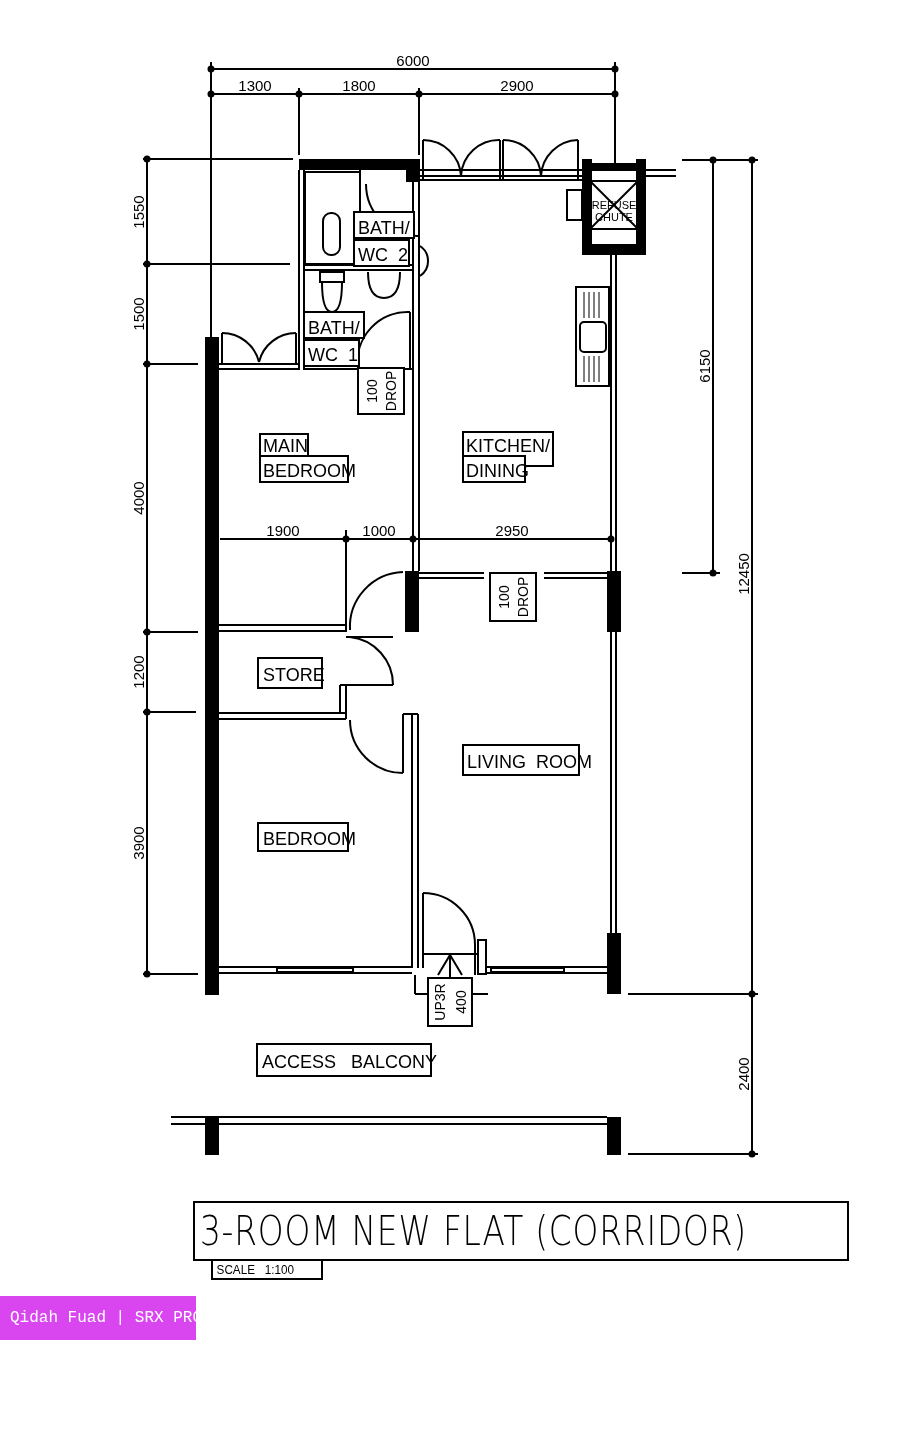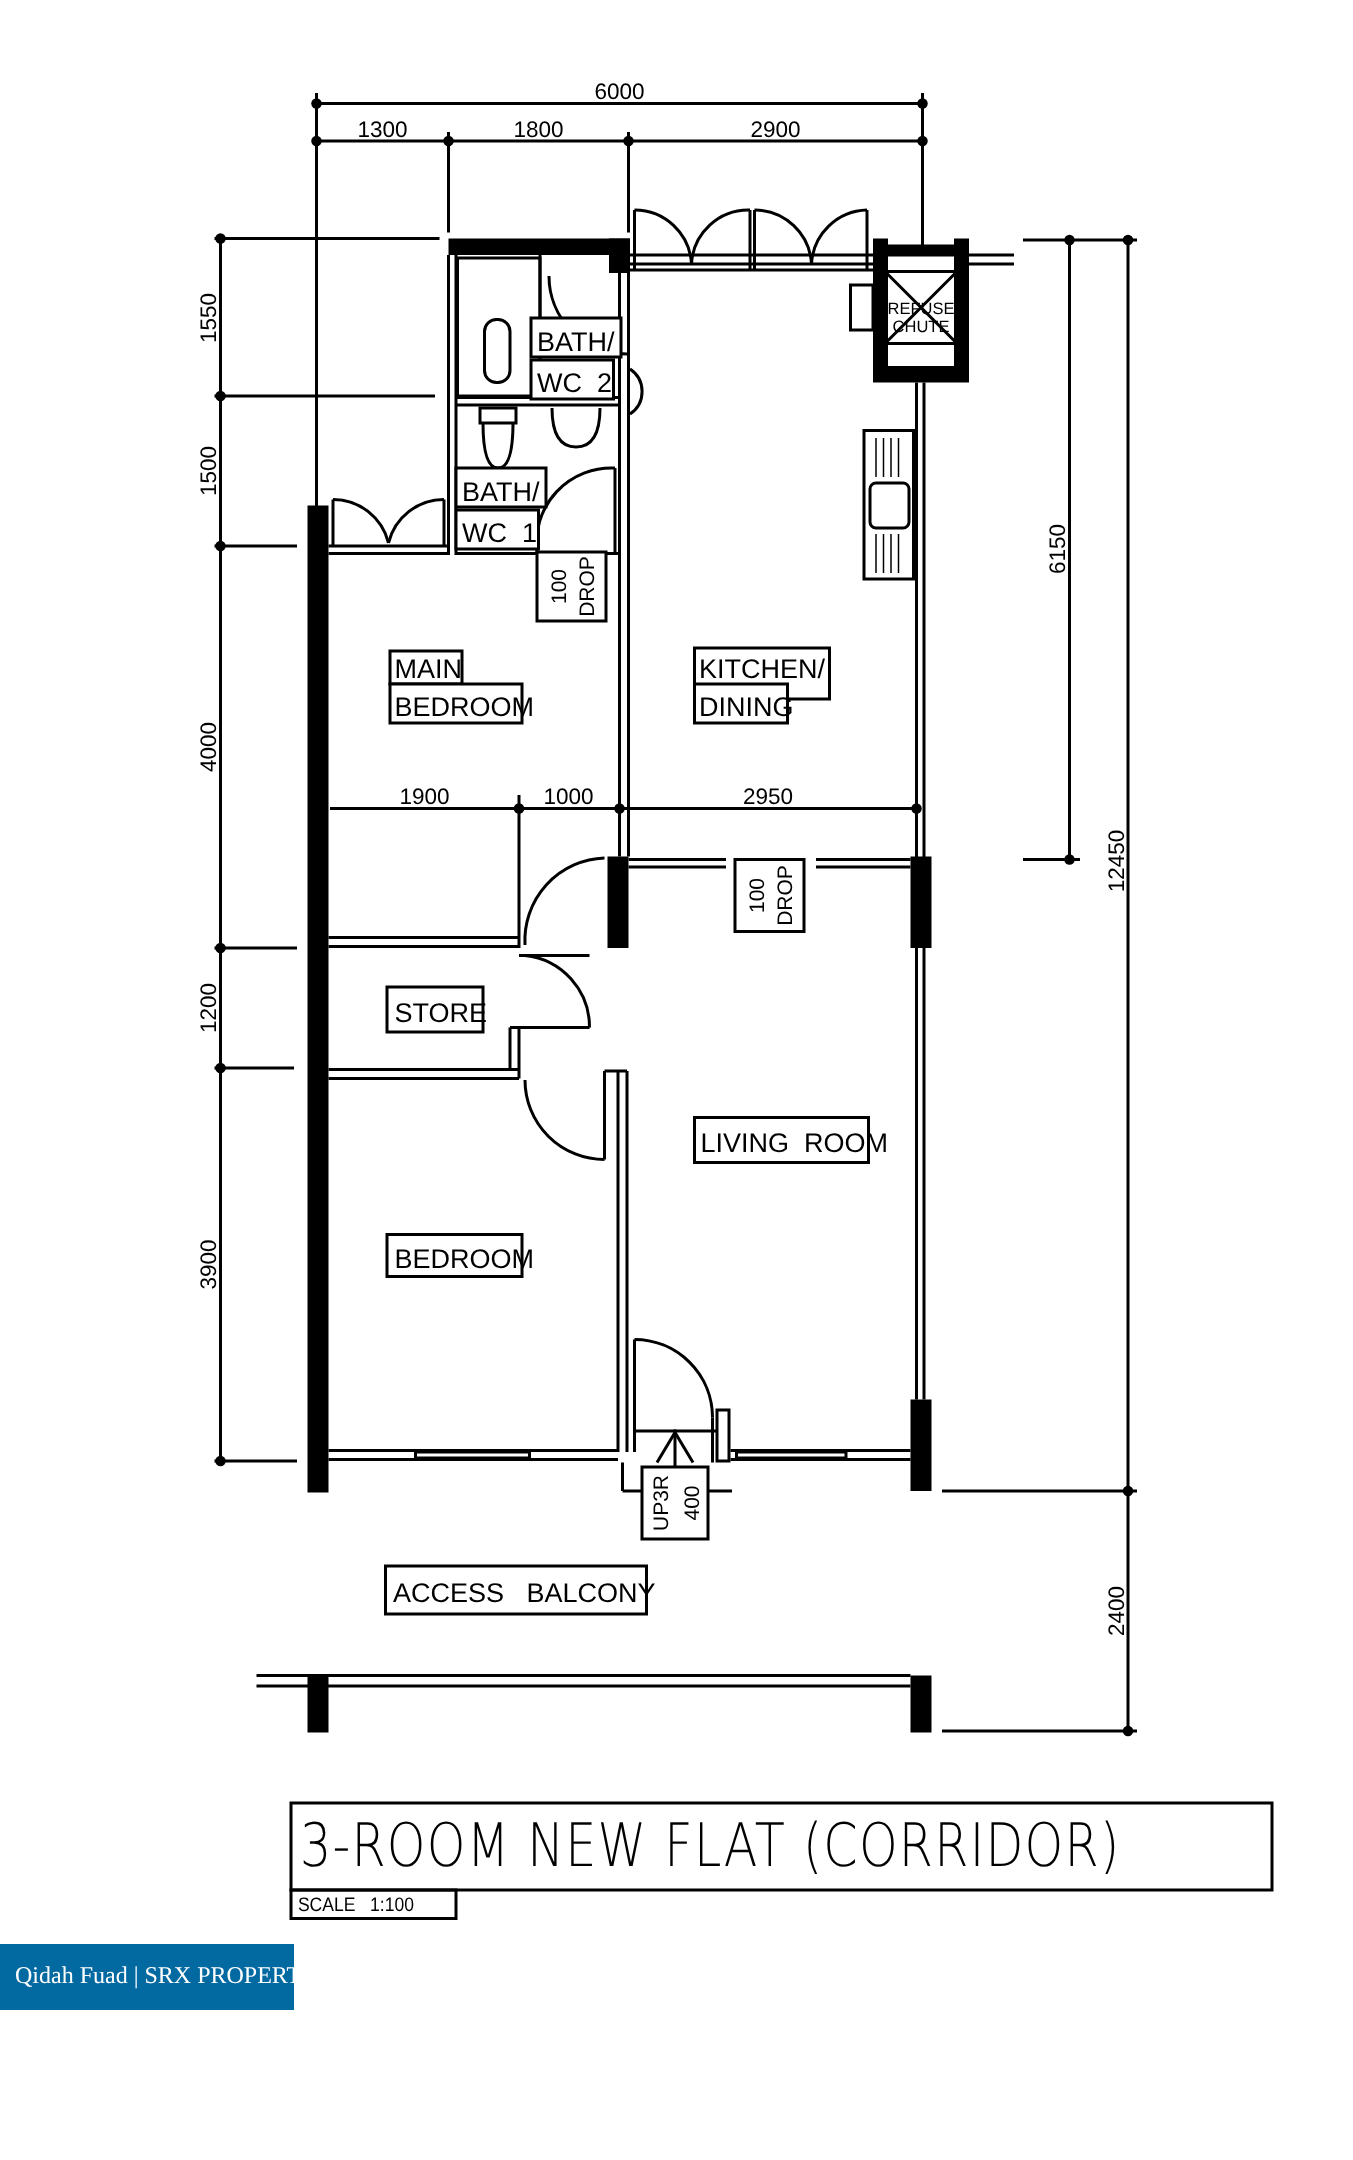--- a/index.html
+++ b/index.html
@@ -8,26 +8,26 @@
   svg.plan { position: absolute; left: 0; top: 0; }
   .dim { font-family: "Liberation Sans", sans-serif; font-size: 15px; fill: #000; }
   .lbl { font-family: "Liberation Sans", sans-serif; font-size: 18px; fill: #000; }
   .lbl-sm { font-family: "Liberation Sans", sans-serif; font-size: 14px; fill: #000; }
   .title-box { position: absolute; left: 193px; top: 1201px; width: 656px; height: 60px;
                border: 2px solid #000; box-sizing: border-box; }
   .title-text { position: absolute; left: 0; top: 0; width: 100%; height: 100%;
                 font-family: "DejaVu Sans", sans-serif; font-weight: 200; font-size: 40px;
                 letter-spacing: 1px; line-height: 56px; padding-left: 6px; white-space: nowrap;
                 transform: scaleX(0.82); transform-origin: left center; color: #000; }
-  .scale-box { position: absolute; left: 193px; top: 1259px; width: 112px; height: 21px;
+  .scale-box { position: absolute; left: 211px; top: 1259px; width: 112px; height: 21px;
                border: 2px solid #000; box-sizing: border-box; }
   .scale-text { font-family: "Liberation Sans", sans-serif; font-size: 13px; line-height: 17px;
                 padding-left: 4px; white-space: nowrap; transform: scaleX(0.9); transform-origin: left center; }
   .watermark { position: absolute; left: 0; top: 1296px; width: 196px; height: 44px;
-               background: #0369a1; color: #ffffff; font-family: Liberation Serif, serif;
+               background: #d946ef; color: #ffffff; font-family: Liberation Mono, monospace;
                font-size: 16px; line-height: 44px; padding-left: 10px; box-sizing: border-box; white-space: nowrap; }
 </style>
 </head>
 <body>
 
 <svg class="plan" width="902" height="1440" viewBox="0 0 902 1440" xmlns="http://www.w3.org/2000/svg">
   <g stroke="#000" stroke-width="2" fill="none">
 
     <g>
       <line x1="211" y1="69" x2="615" y2="69"></line>

